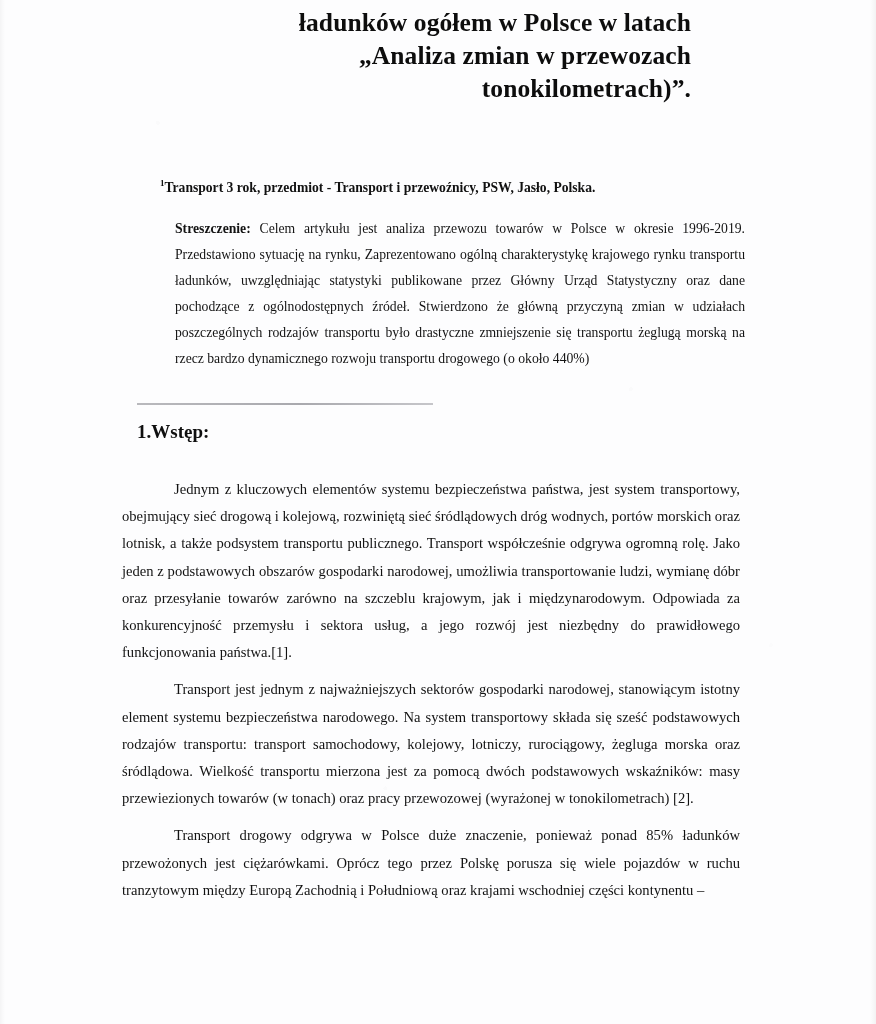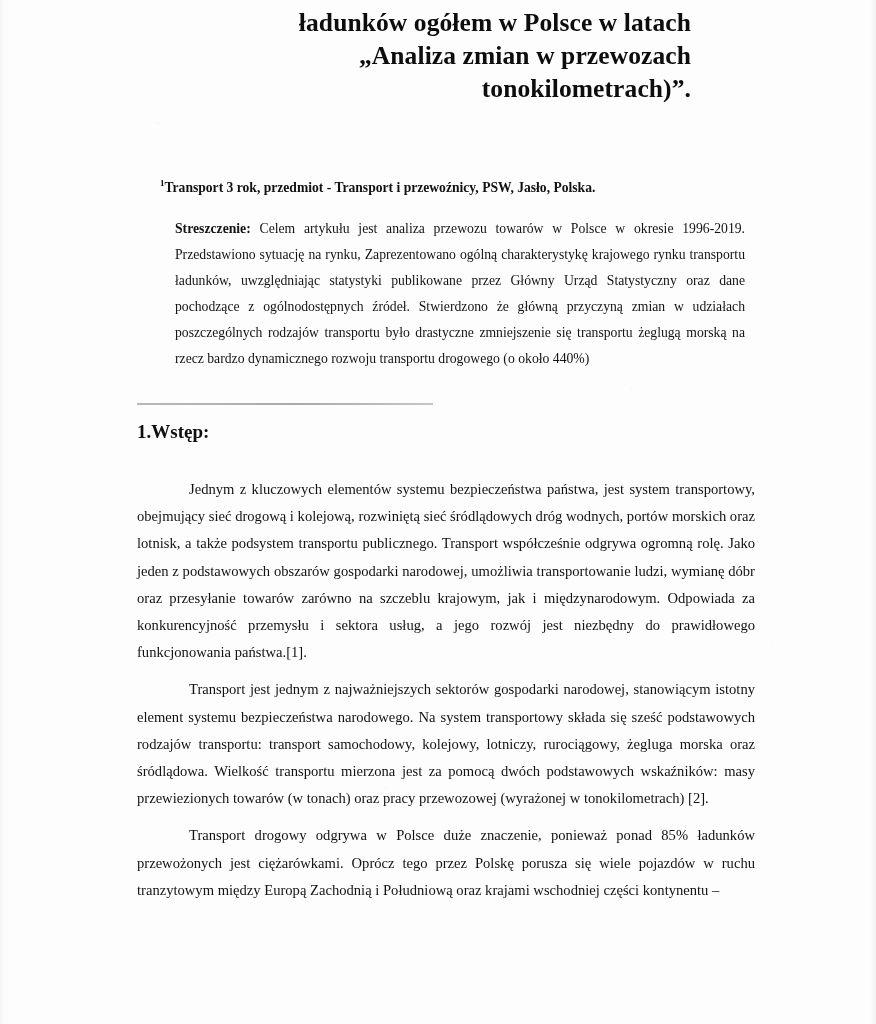--- a/index.html
+++ b/index.html
@@ -112,21 +112,21 @@
     font-weight: bold;
     font-size: 19px;
     line-height: 28px;
     color: #0f0f0f;
     white-space: nowrap;
   }
 
   
   .body-text {
     position: absolute;
-    left: 137px;
+    left: 122px;
     top: 476px;
     width: 618px;
     font-size: 14.6px;
     line-height: 27.2px;
     color: #121212;
     text-align: justify;
     text-justify: inter-word;
     hyphens: none;
   }
   .body-text p {

